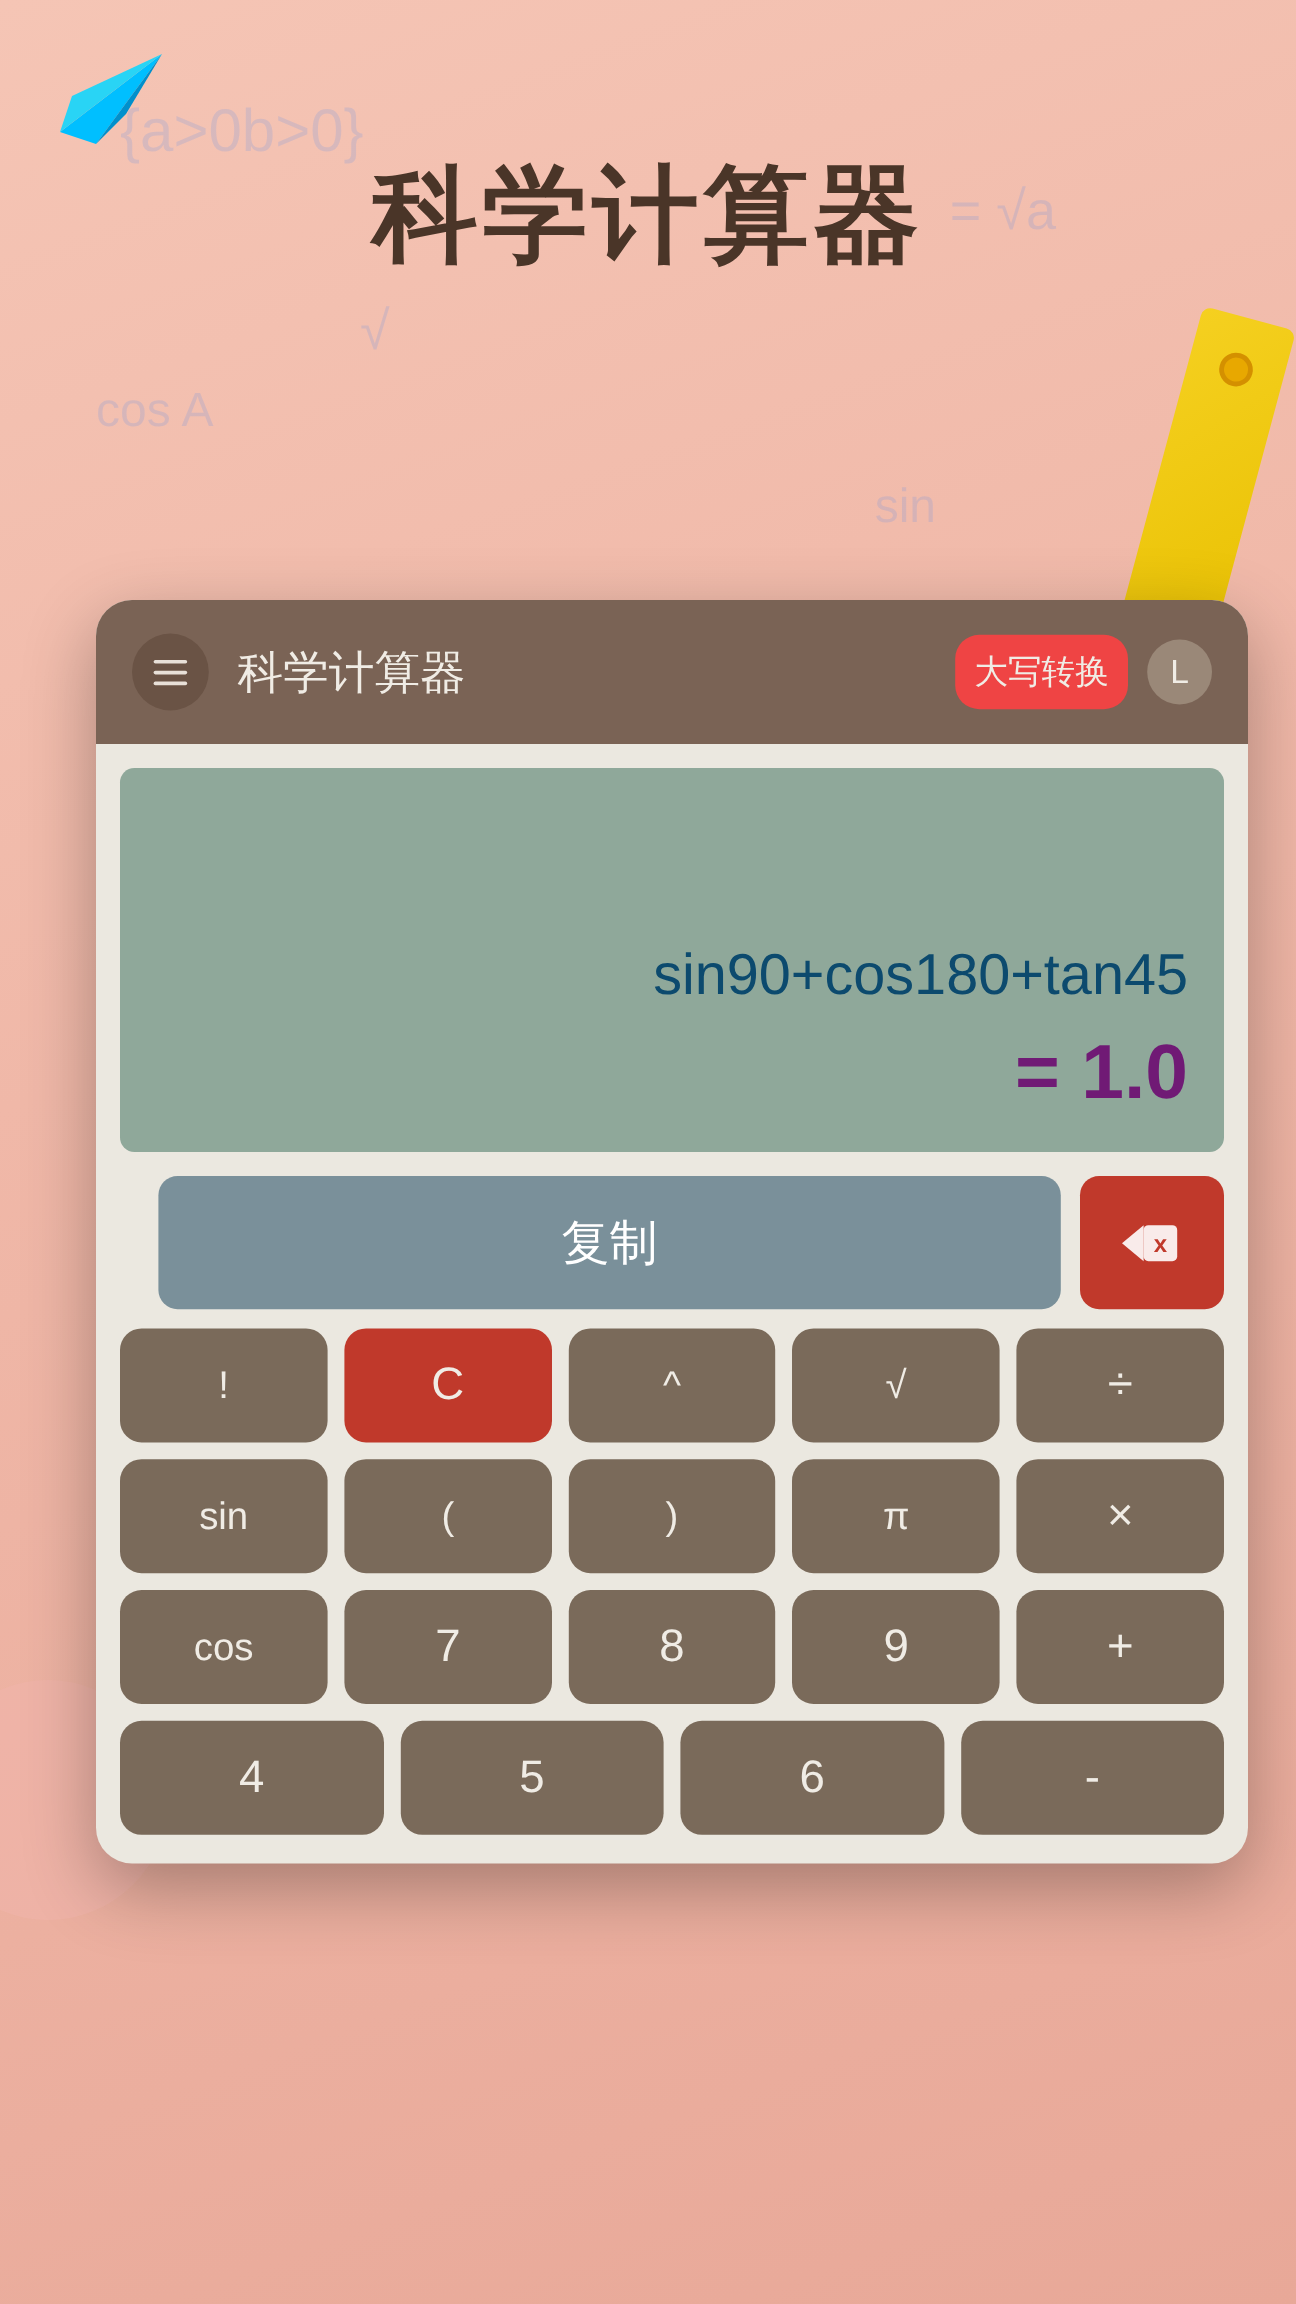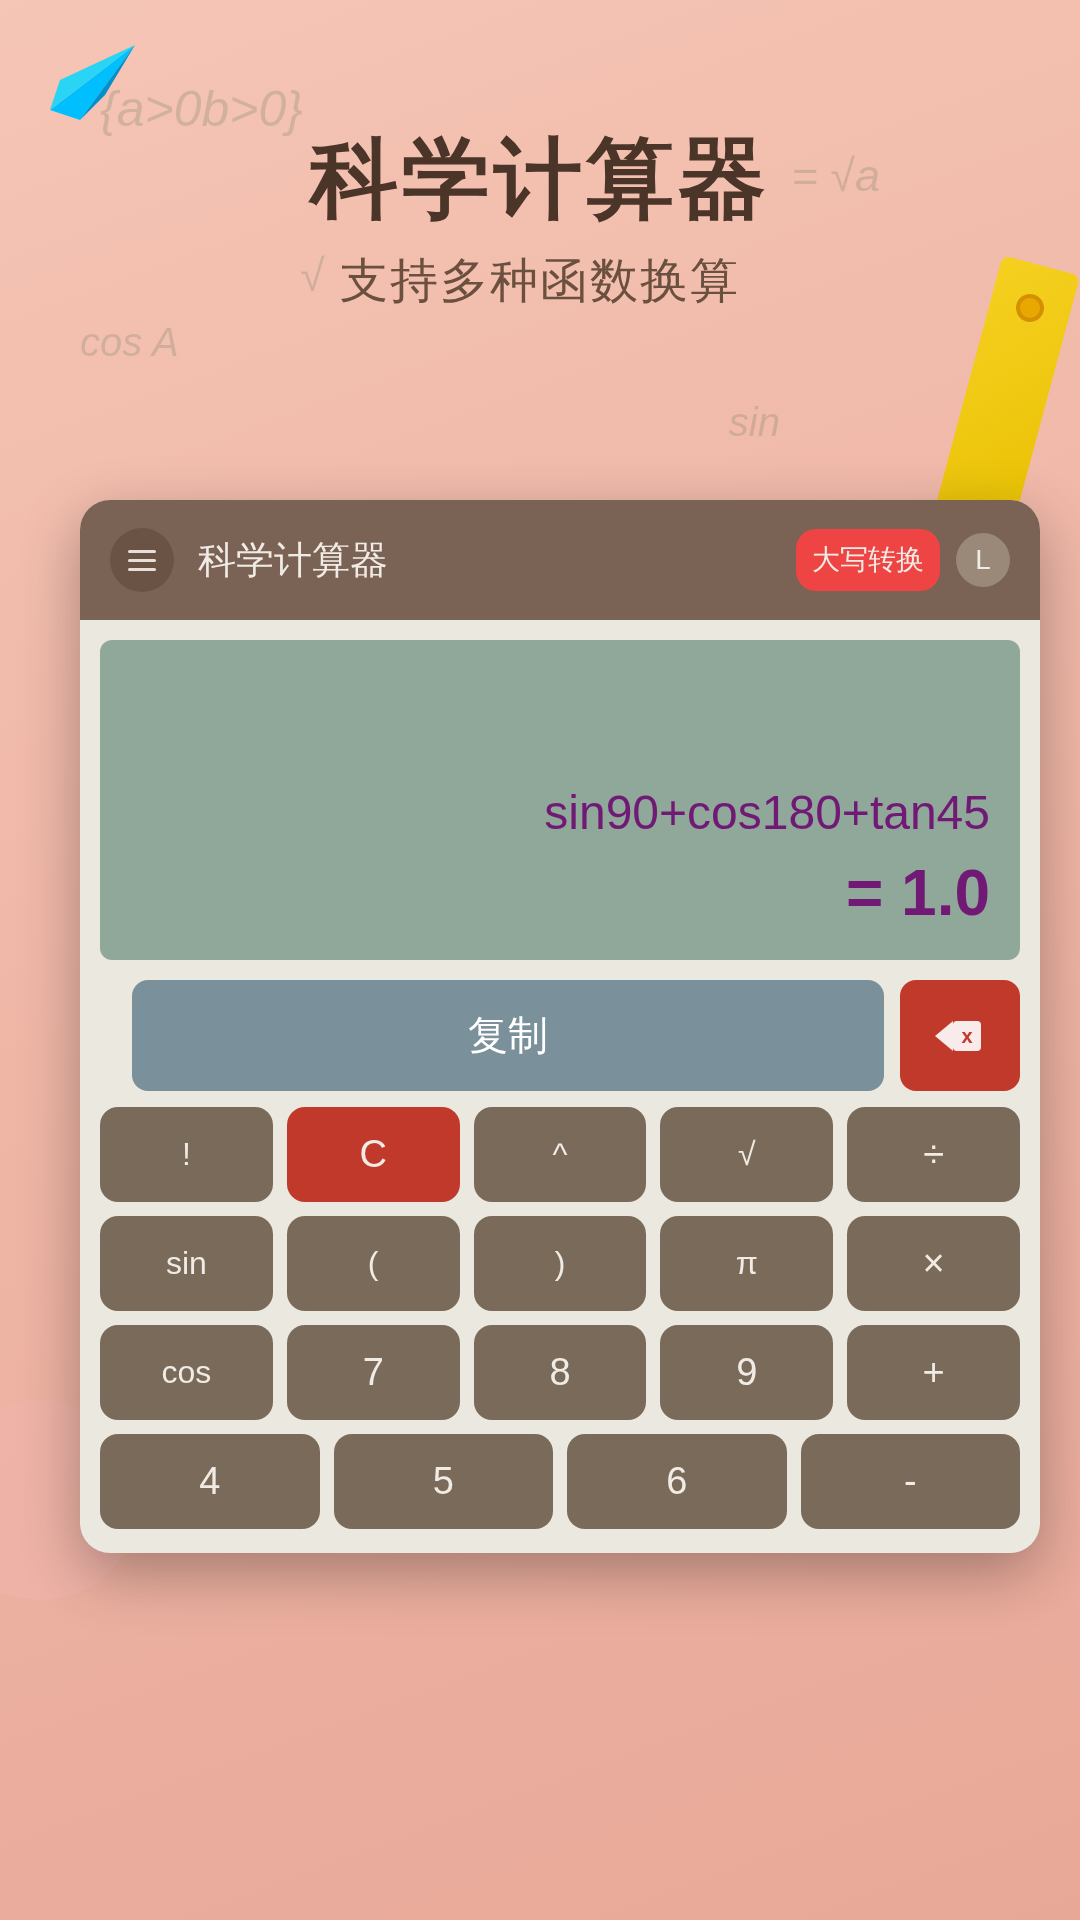--- a/index.html
+++ b/index.html
@@ -15,23 +15,22 @@
 
     
     .bg-symbols {
       position: absolute;
       top: 0; left: 0; right: 0; bottom: 0;
       pointer-events: none;
       opacity: 0.15;
     }
     .bg-symbol {
       position: absolute;
-      color: #14532d;
+      color: #3b82f6;
       font-size: 60px;
-      font-style: italic;
     }
 
     
     .paper-plane {
       position: absolute;
       top: 40px;
       left: 50px;
       width: 90px;
       height: 80px;
     }
@@ -162,21 +161,21 @@
       background: #8fa89a;
       margin: 20px;
       border-radius: 12px;
       min-height: 320px;
       padding: 30px;
       display: flex;
       flex-direction: column;
       justify-content: flex-end;
     }
     .display-expr {
-      color: #701a75;
+      color: #0c4a6e;
       font-size: 48px;
       text-align: right;
       margin-bottom: 16px;
     }
     .display-result {
       color: #701a75;
       font-size: 64px;
       font-weight: 600;
       text-align: right;
     }
@@ -290,21 +289,20 @@
 <div class="paper-plane">
   <svg viewBox="0 0 90 80" fill="none" xmlns="http://www.w3.org/2000/svg">
     <polygon points="0,70 85,5 30,80" fill="#00bfff"></polygon>
     <polygon points="0,70 85,5 10,40" fill="#29d4f5"></polygon>
     <polygon points="30,80 85,5 55,55" fill="#0090cc"></polygon>
   </svg>
 </div>
 
 <div class="title-section">
   <div class="main-title">科学计算器</div>
-  <div class="sub-title">支持多种函数换算</div>
 </div>
 
 <div class="ruler">
   <div class="ruler-hole"></div>
   <div class="ruler-eraser"></div>
 </div>
 
 <div class="pink-circle"></div>
 
 <div class="dots-decoration">

